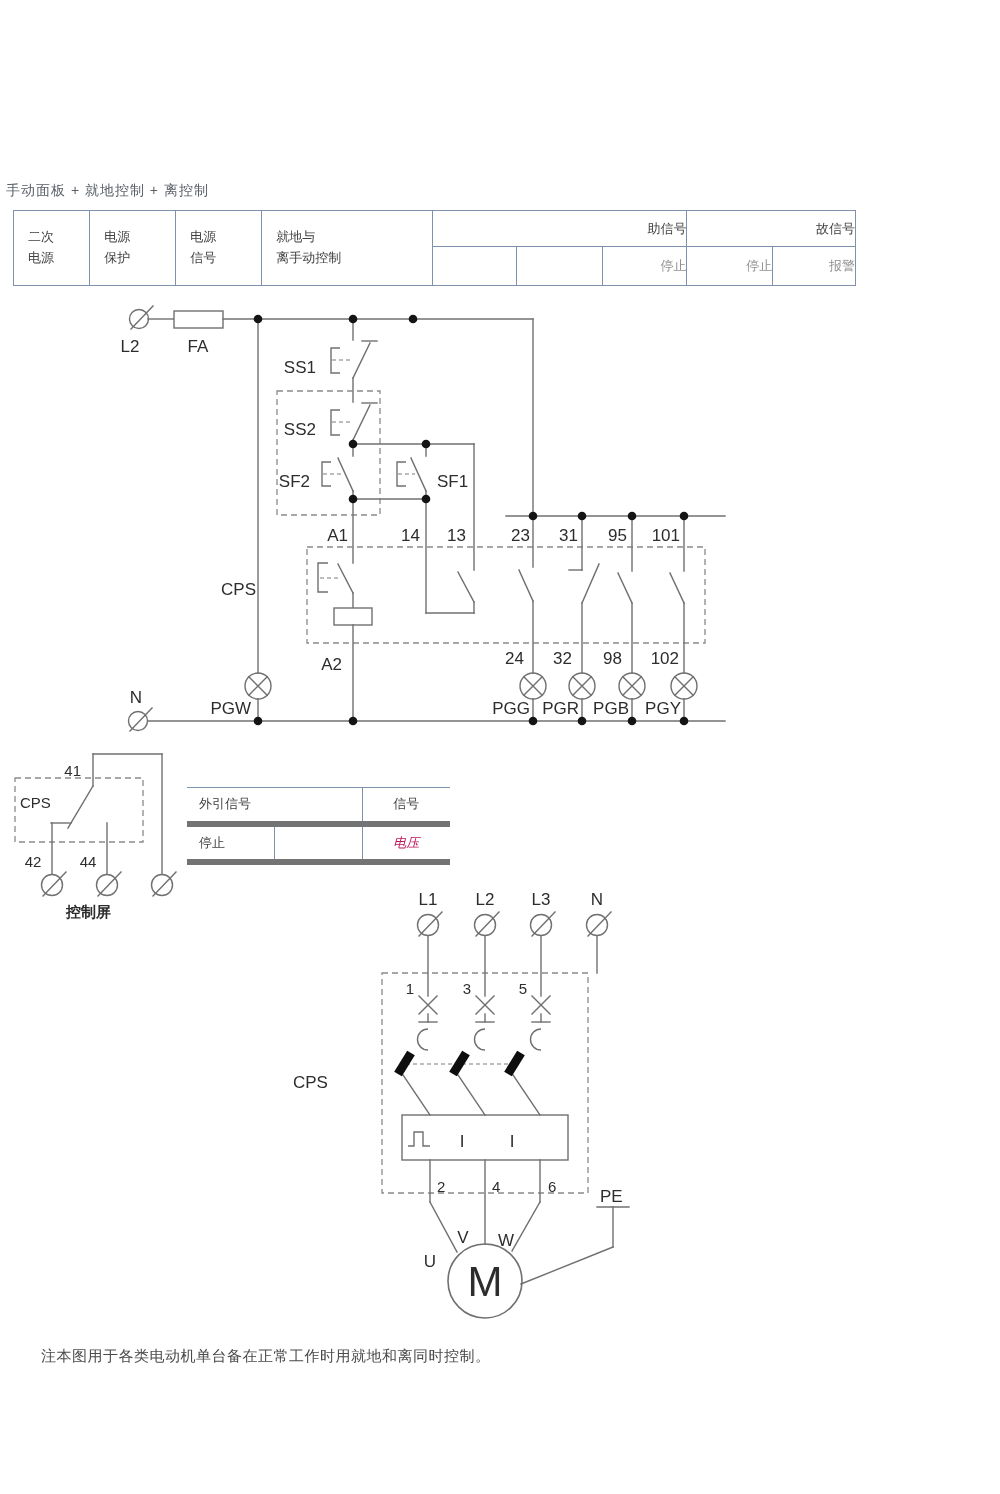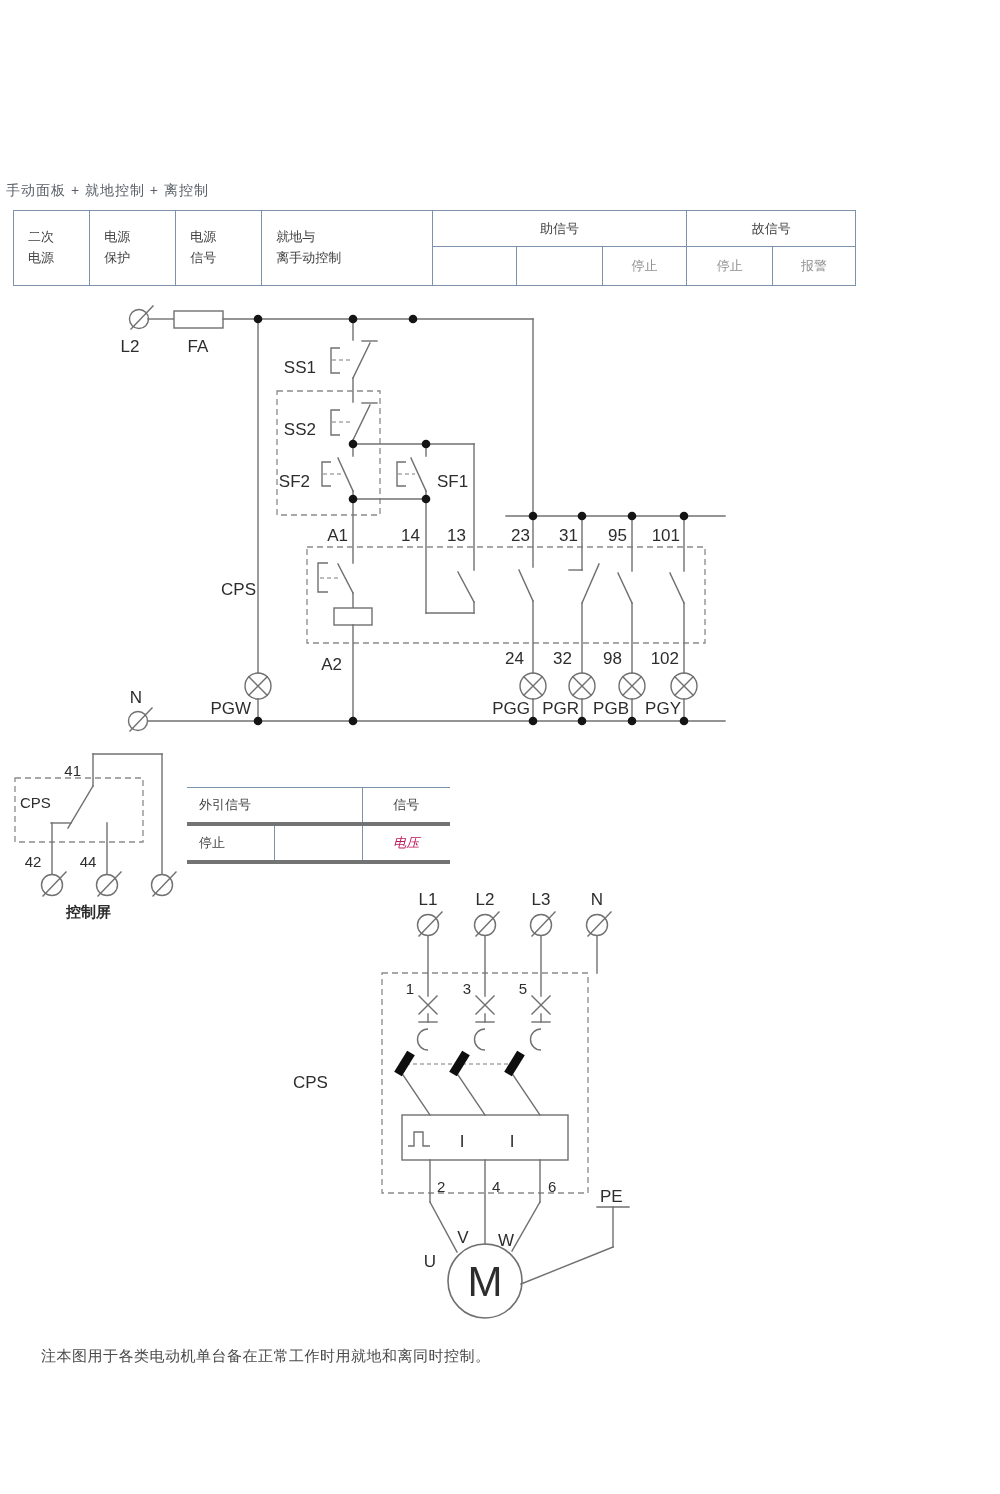--- a/index.html
+++ b/index.html
@@ -4,25 +4,25 @@
 <style>
   html,body{margin:0;padding:0;background:#ffffff;}
   #page{position:relative;width:856px;height:1494px;background:#fff;overflow:hidden;
         font-family:"Liberation Sans",sans-serif;}
   .title{position:absolute;left:6px;top:182px;font-size:14px;color:#5a6068;letter-spacing:1px;}
   .note{position:absolute;left:41px;top:1347px;font-size:15px;color:#4a4a4a;letter-spacing:0.5px;}
 
   table.sig{position:absolute;left:13px;top:210px;border-collapse:collapse;table-layout:fixed;}
   table.sig td{border:1px solid #7b92aa;font-size:13px;color:#3f3f3f;padding:0;}
   table.sig td.lt{text-align:left;padding-left:14px;line-height:1.6;}
-  table.sig td.ct{text-align:center;}
+  table.sig td.ct{text-align:right;}
   table.sig td.gray{color:#8f8f8f;}
 
   table.ref{position:absolute;left:187px;top:787px;border-collapse:collapse;table-layout:fixed;}
-  table.ref td{border-top:1px solid #7b92aa;border-bottom:4px solid #737373;
+  table.ref td{border-top:1px solid #7b92aa;border-bottom:6px solid #737373;
                font-size:13px;color:#3f3f3f;padding:0;}
   table.ref td.lt{text-align:left;padding-left:12px;}
   table.ref td.ct{text-align:center;}
   table.ref td.vr{border-right:1px solid #7b92aa;}
   table.ref td.gray{color:#be185d;font-style:italic;}
 
   svg text{font-family:"Liberation Sans",sans-serif;}
   .wire{stroke:#707070;stroke-width:1.4;fill:none;stroke-linecap:square;}
   .wire2{stroke:#707070;stroke-width:1.6;fill:none;}
   .dashbox{stroke:#8a8a8a;stroke-width:1.3;fill:none;stroke-dasharray:6 4;}

